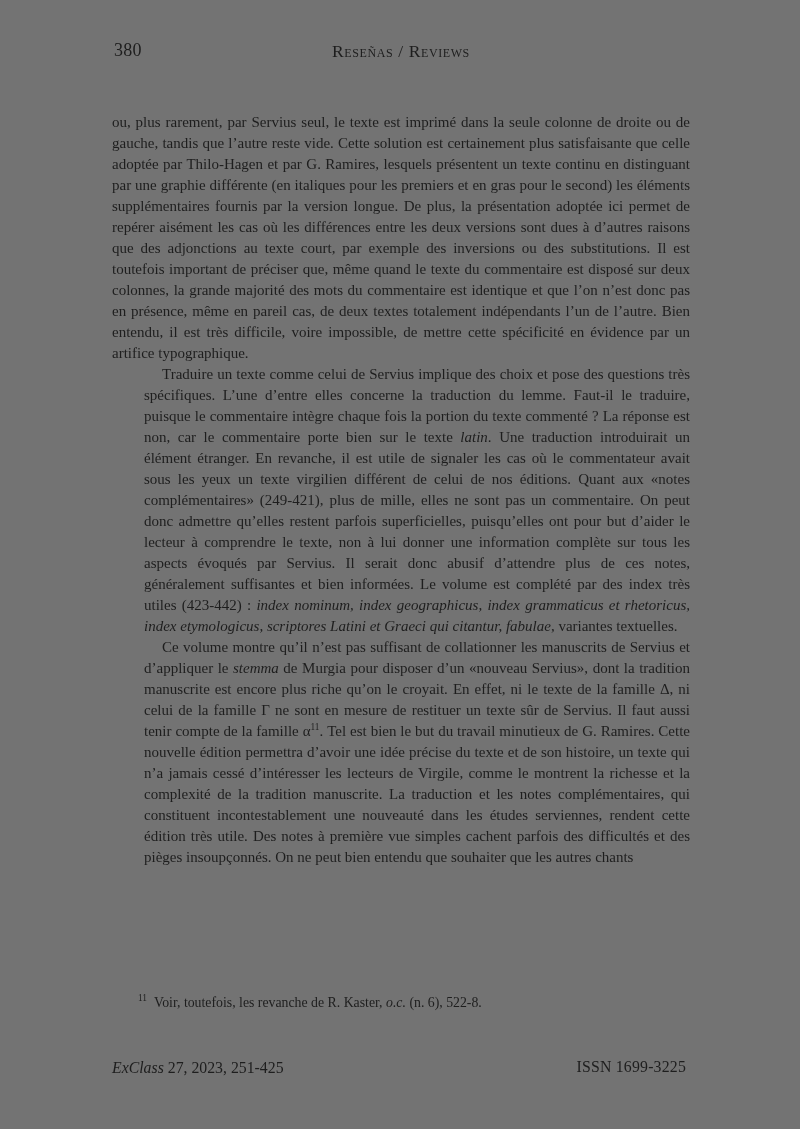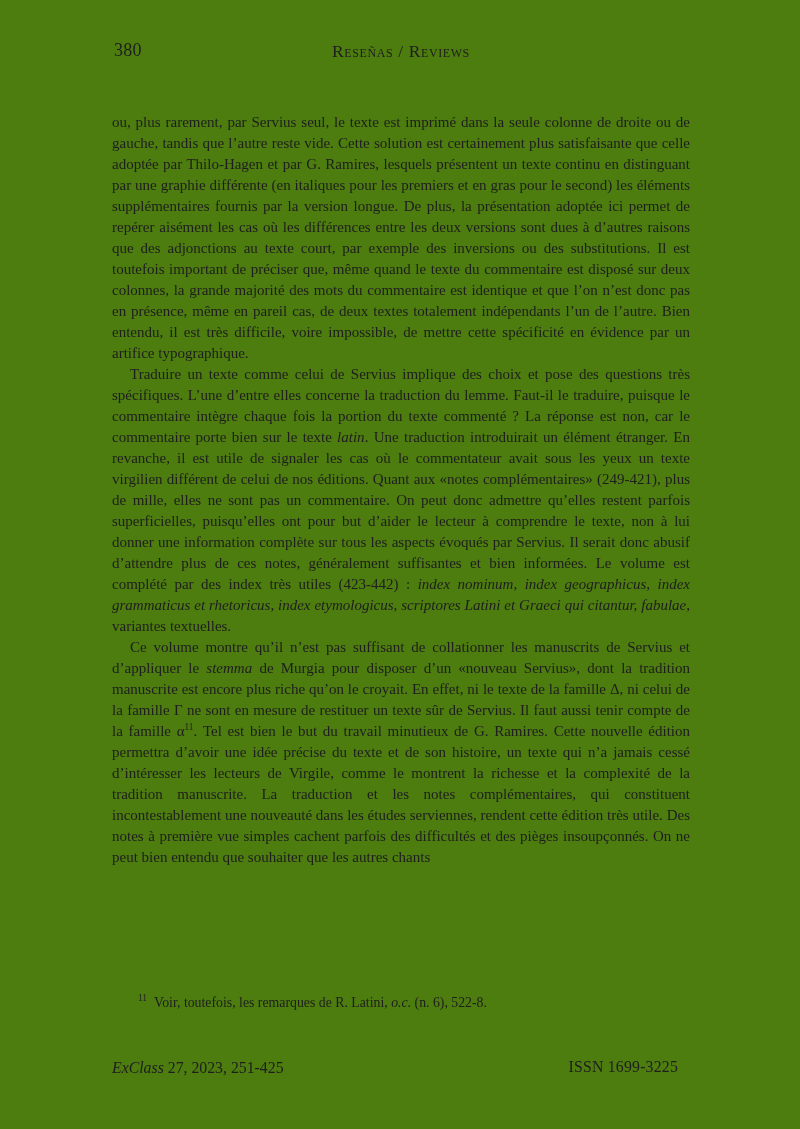--- a/index.html
+++ b/index.html
@@ -4,21 +4,21 @@
 <style>
   html, body {
     margin: 0;
     padding: 0;
     background: #e9e9e9;
   }
   .page {
     position: relative;
     width: 800px;
     height: 1129px;
-    background: #4d7c0f;
+    background: #737373;
     font-family: "Liberation Serif", "DejaVu Serif", serif;
     color: #1e1e1e;
     overflow: hidden;
   }
   
   .page-header {
     position: absolute;
     top: 40px;
     left: 112px;
     width: 578px;
@@ -50,20 +50,21 @@
     font-size: 15px;
     line-height: 21px;
     text-align: justify;
   }
   .para {
     margin: 0;
     padding: 0;
   }
   .para.indent {
     text-indent: 18px;
+    margin-left: 32px;
   }
   .fn-ref {
     font-size: 0.62em;
     line-height: 0;
     vertical-align: super;
   }
   
   .footnote {
     position: absolute;
     top: 994px;
@@ -87,41 +88,41 @@
     width: 578px;
     font-size: 15.8px;
   }
   .footer-left {
     position: absolute;
     left: 0;
     top: 1px;
   }
   .footer-right {
     position: absolute;
-    right: 12px;
+    right: 4px;
     top: 0;
     letter-spacing: 0.2px;
   }
 </style>
 </head>
 <body>
 
 <div class="page">
 
   <div class="page-header">
     <span class="page-number">380</span>
     <span class="running-title">Reseñas / Reviews</span>
   </div>
 
   <div class="body-text">
     <p class="para"><span>ou, plus rarement, par Servius seul, le texte est imprimé dans la seule colonne de droite ou de gauche, tandis que l’autre reste vide. Cette solution est certainement plus satisfaisante que celle adoptée par Thilo-Hagen et par G. Ramires, lesquels présentent un texte continu en distinguant par une graphie différente (en italiques pour les premiers et en gras pour le second) les éléments supplémentaires fournis par la version longue. De plus, la présentation adoptée ici permet de repérer aisément les cas où les différences entre les deux versions sont dues à d’autres raisons que des adjonctions au texte court, par exemple des inversions ou des substitutions. Il est toutefois important de préciser que, même quand le texte du commentaire est disposé sur deux colonnes, la grande majorité des mots du commentaire est identique et que l’on n’est donc pas en présence, même en pareil cas, de deux textes totalement indépendants l’un de l’autre. Bien entendu, il est très difficile, voire impossible, de mettre cette spécificité en évidence par un artifice typographique.</span></p>
     <p class="para indent"><span>Traduire un texte comme celui de Servius implique des choix et pose des questions très spécifiques. L’une d’entre elles concerne la traduction du lemme. Faut-il le traduire, puisque le commentaire intègre chaque fois la portion du texte commenté ? La réponse est non, car le commentaire porte bien sur le texte </span><i>latin</i><span>. Une traduction introduirait un élément étranger. En revanche, il est utile de signaler les cas où le commentateur avait sous les yeux un texte virgilien différent de celui de nos éditions. Quant aux «notes complémentaires» (249-421), plus de mille, elles ne sont pas un commentaire. On peut donc admettre qu’elles restent parfois superficielles, puisqu’elles ont pour but d’aider le lecteur à comprendre le texte, non à lui donner une information complète sur tous les aspects évoqués par Servius. Il serait donc abusif d’attendre plus de ces notes, généralement suffisantes et bien informées. Le volume est complété par des index très utiles (423-442) : </span><i>index nominum, index geographicus, index grammaticus et rhetoricus, index etymologicus, scriptores Latini et Graeci qui citantur, fabulae</i><span>, variantes textuelles.</span></p>
     <p class="para indent"><span>Ce volume montre qu’il n’est pas suffisant de collationner les manuscrits de Servius et d’appliquer le </span><i>stemma</i><span> de Murgia pour disposer d’un «nouveau Servius», dont la tradition manuscrite est encore plus riche qu’on le croyait. En effet, ni le texte de la famille Δ, ni celui de la famille Γ ne sont en mesure de restituer un texte sûr de Servius. Il faut aussi tenir compte de la famille α</span><sup class="fn-ref">11</sup><span>. Tel est bien le but du travail minutieux de G. Ramires. Cette nouvelle édition permettra d’avoir une idée précise du texte et de son histoire, un texte qui n’a jamais cessé d’intéresser les lecteurs de Virgile, comme le montrent la richesse et la complexité de la tradition manuscrite. La traduction et les notes complémentaires, qui constituent incontestablement une nouveauté dans les études serviennes, rendent cette édition très utile. Des notes à première vue simples cachent parfois des difficultés et des pièges insoupçonnés. On ne peut bien entendu que souhaiter que les autres chants</span></p>
   </div>
 
-  <div class="footnote"><sup class="fn-marker">11</sup><span>Voir, toutefois, les remarques de R. Latini, </span><i>o.c.</i><span> (n. 6), 522-8.</span></div>
+  <div class="footnote"><sup class="fn-marker">11</sup><span>Voir, toutefois, les revanche de R. Kaster, </span><i>o.c.</i><span> (n. 6), 522-8.</span></div>
 
   <div class="page-footer">
     <span class="footer-left"><i>ExClass</i><span> 27, 2023, 251-425</span></span>
     <span class="footer-right">ISSN 1699-3225</span>
   </div>
 
 </div>
 
 </body></html>

